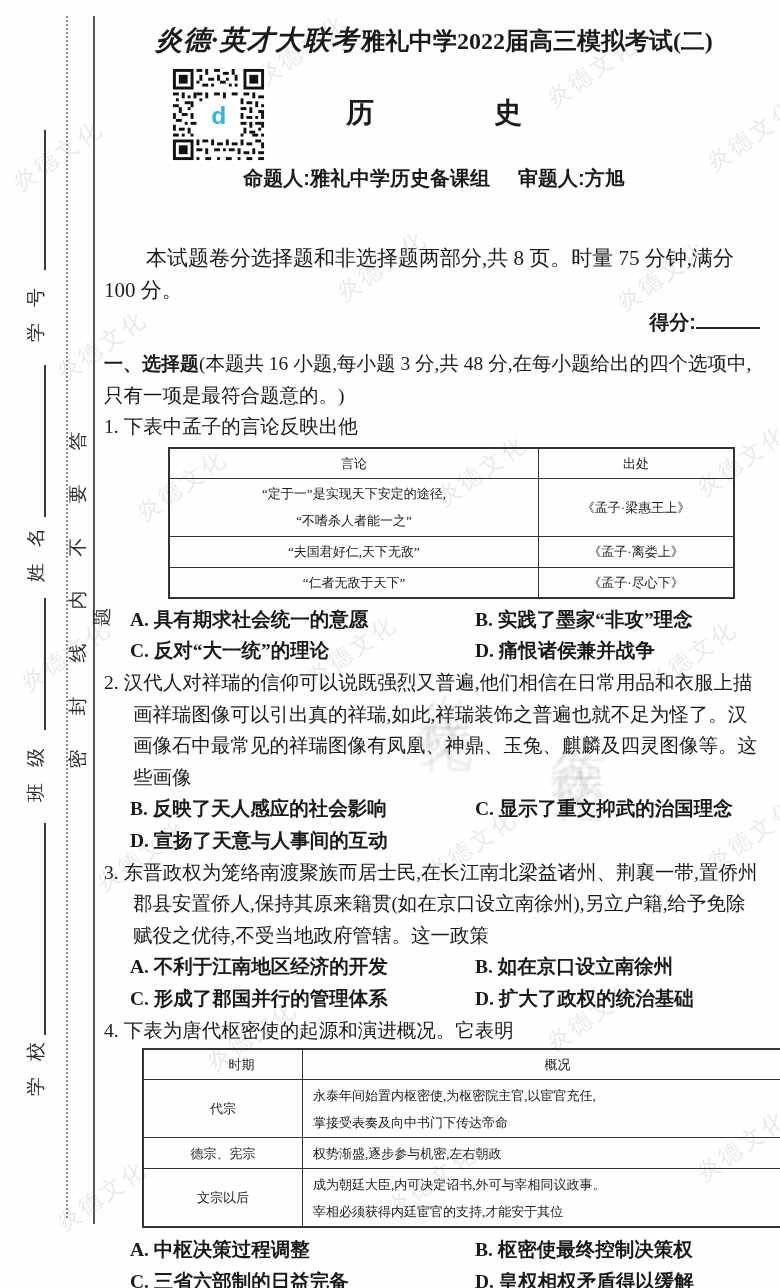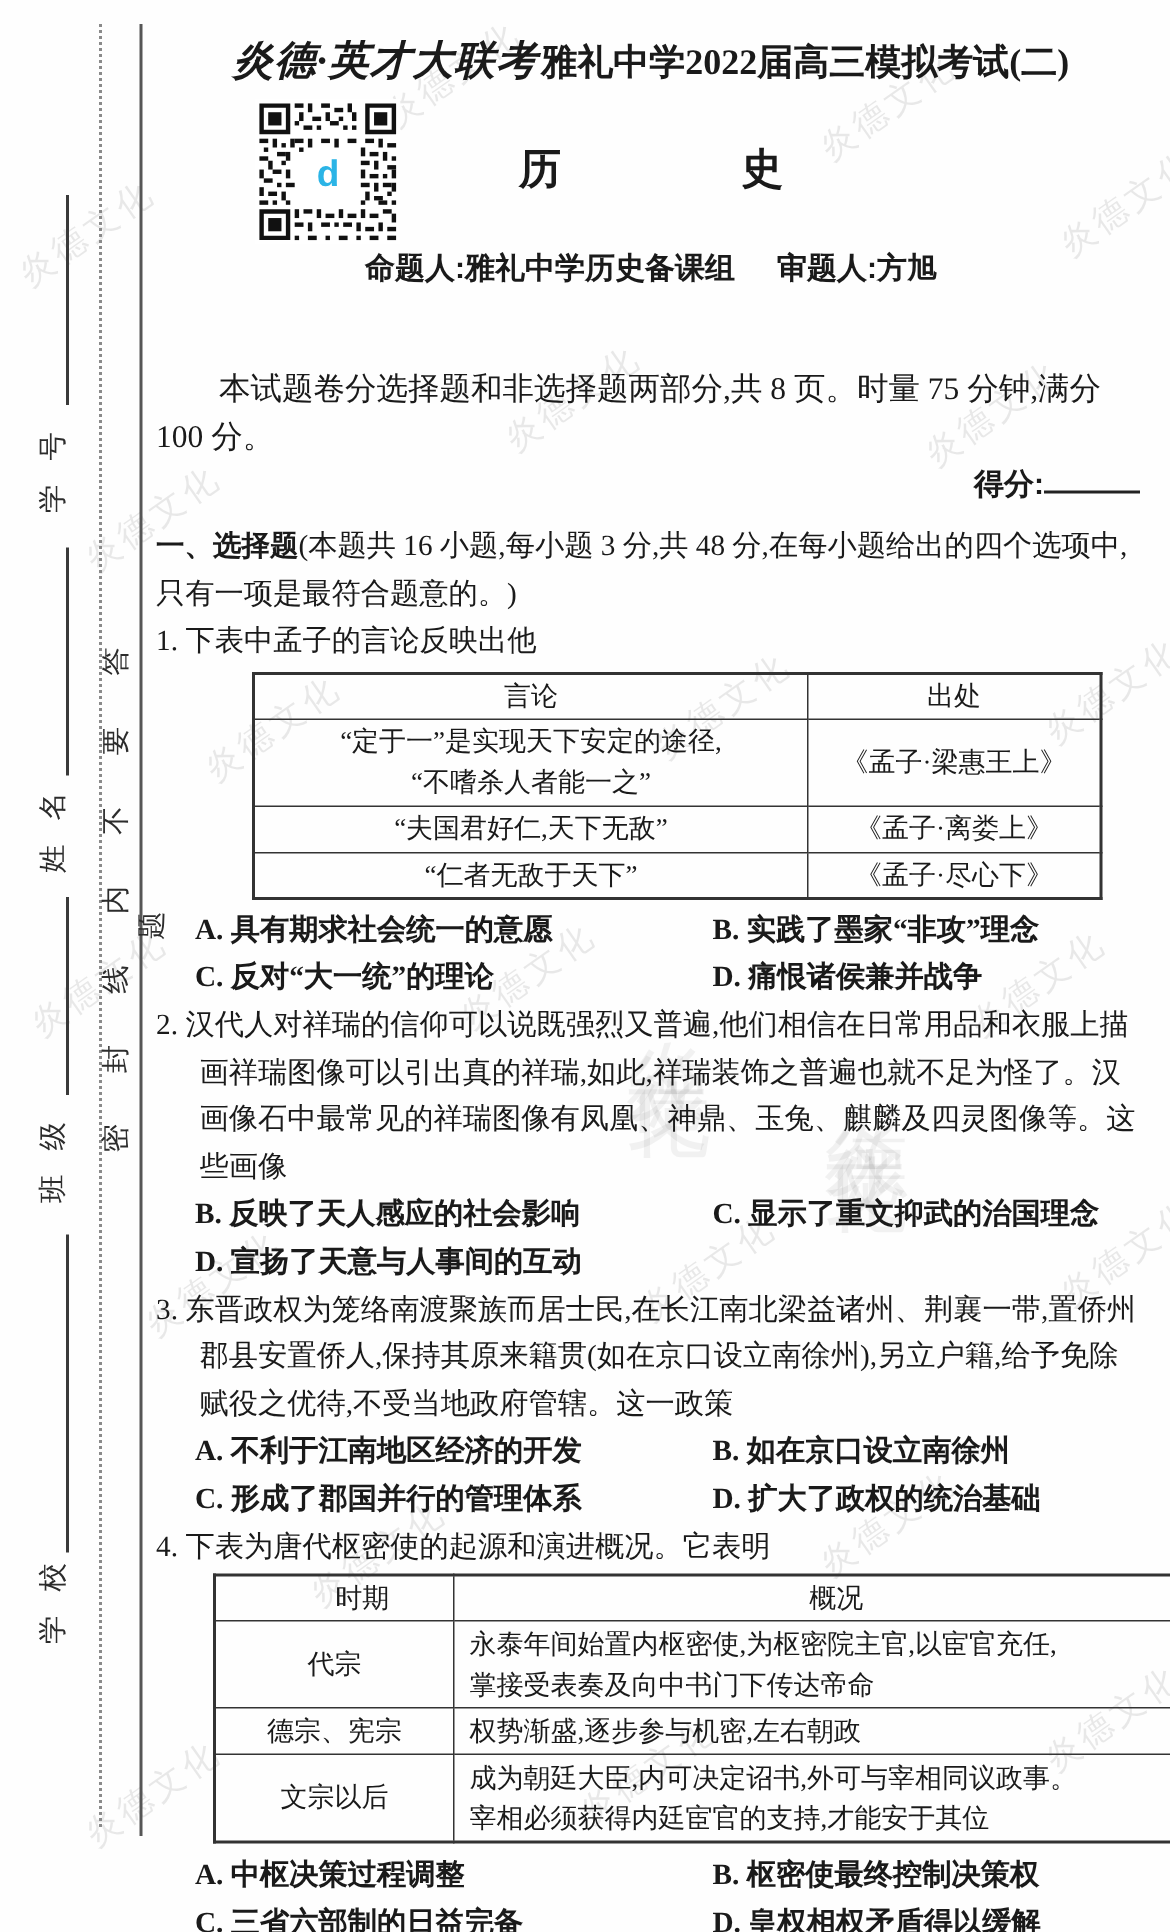--- a/index.html
+++ b/index.html
@@ -45,21 +45,21 @@
   .score-label{font-family:"Liberation Sans",sans-serif;font-weight:bold;}
   .score-line{display:inline-block;width:64px;height:18px;
       border-bottom:2px solid #222;}
   .sec-head{margin-top:12px;font-size:19.5px;line-height:31.5px;}
   .sec-title{font-family:"Liberation Sans",sans-serif;font-weight:bold;
       font-size:19px;}
   .q{font-size:19.5px;line-height:31.5px;padding-left:29px;text-indent:-29px;}
   .q .num{margin-right:5px;}
   .opts{display:grid;grid-template-columns:345px 1fr;padding-left:26px;
       font-size:19.5px;line-height:31.8px;font-weight:bold;}
-  table.t{border-collapse:collapse;font-size:18px;border:2px solid #333;
+  table.t{border-collapse:collapse;font-size:13px;border:2px solid #333;
       table-layout:fixed;}
   .t th,.t td{border:1px solid #333;font-weight:normal;white-space:pre-line;
       line-height:27px;padding:1px 4px;}
   .c{text-align:center;}
   .t1{width:550px;margin:4px 0 5px 64px;}
   .t1 .col-a{width:360px;}
   .t1 .col-b{width:186px;}
   .t2{width:618px;margin:2px 0 6px 38px;}
   .t2 .col-a{width:113px;padding-left:41px;}
   .t2 .col-b{width:501px;}

